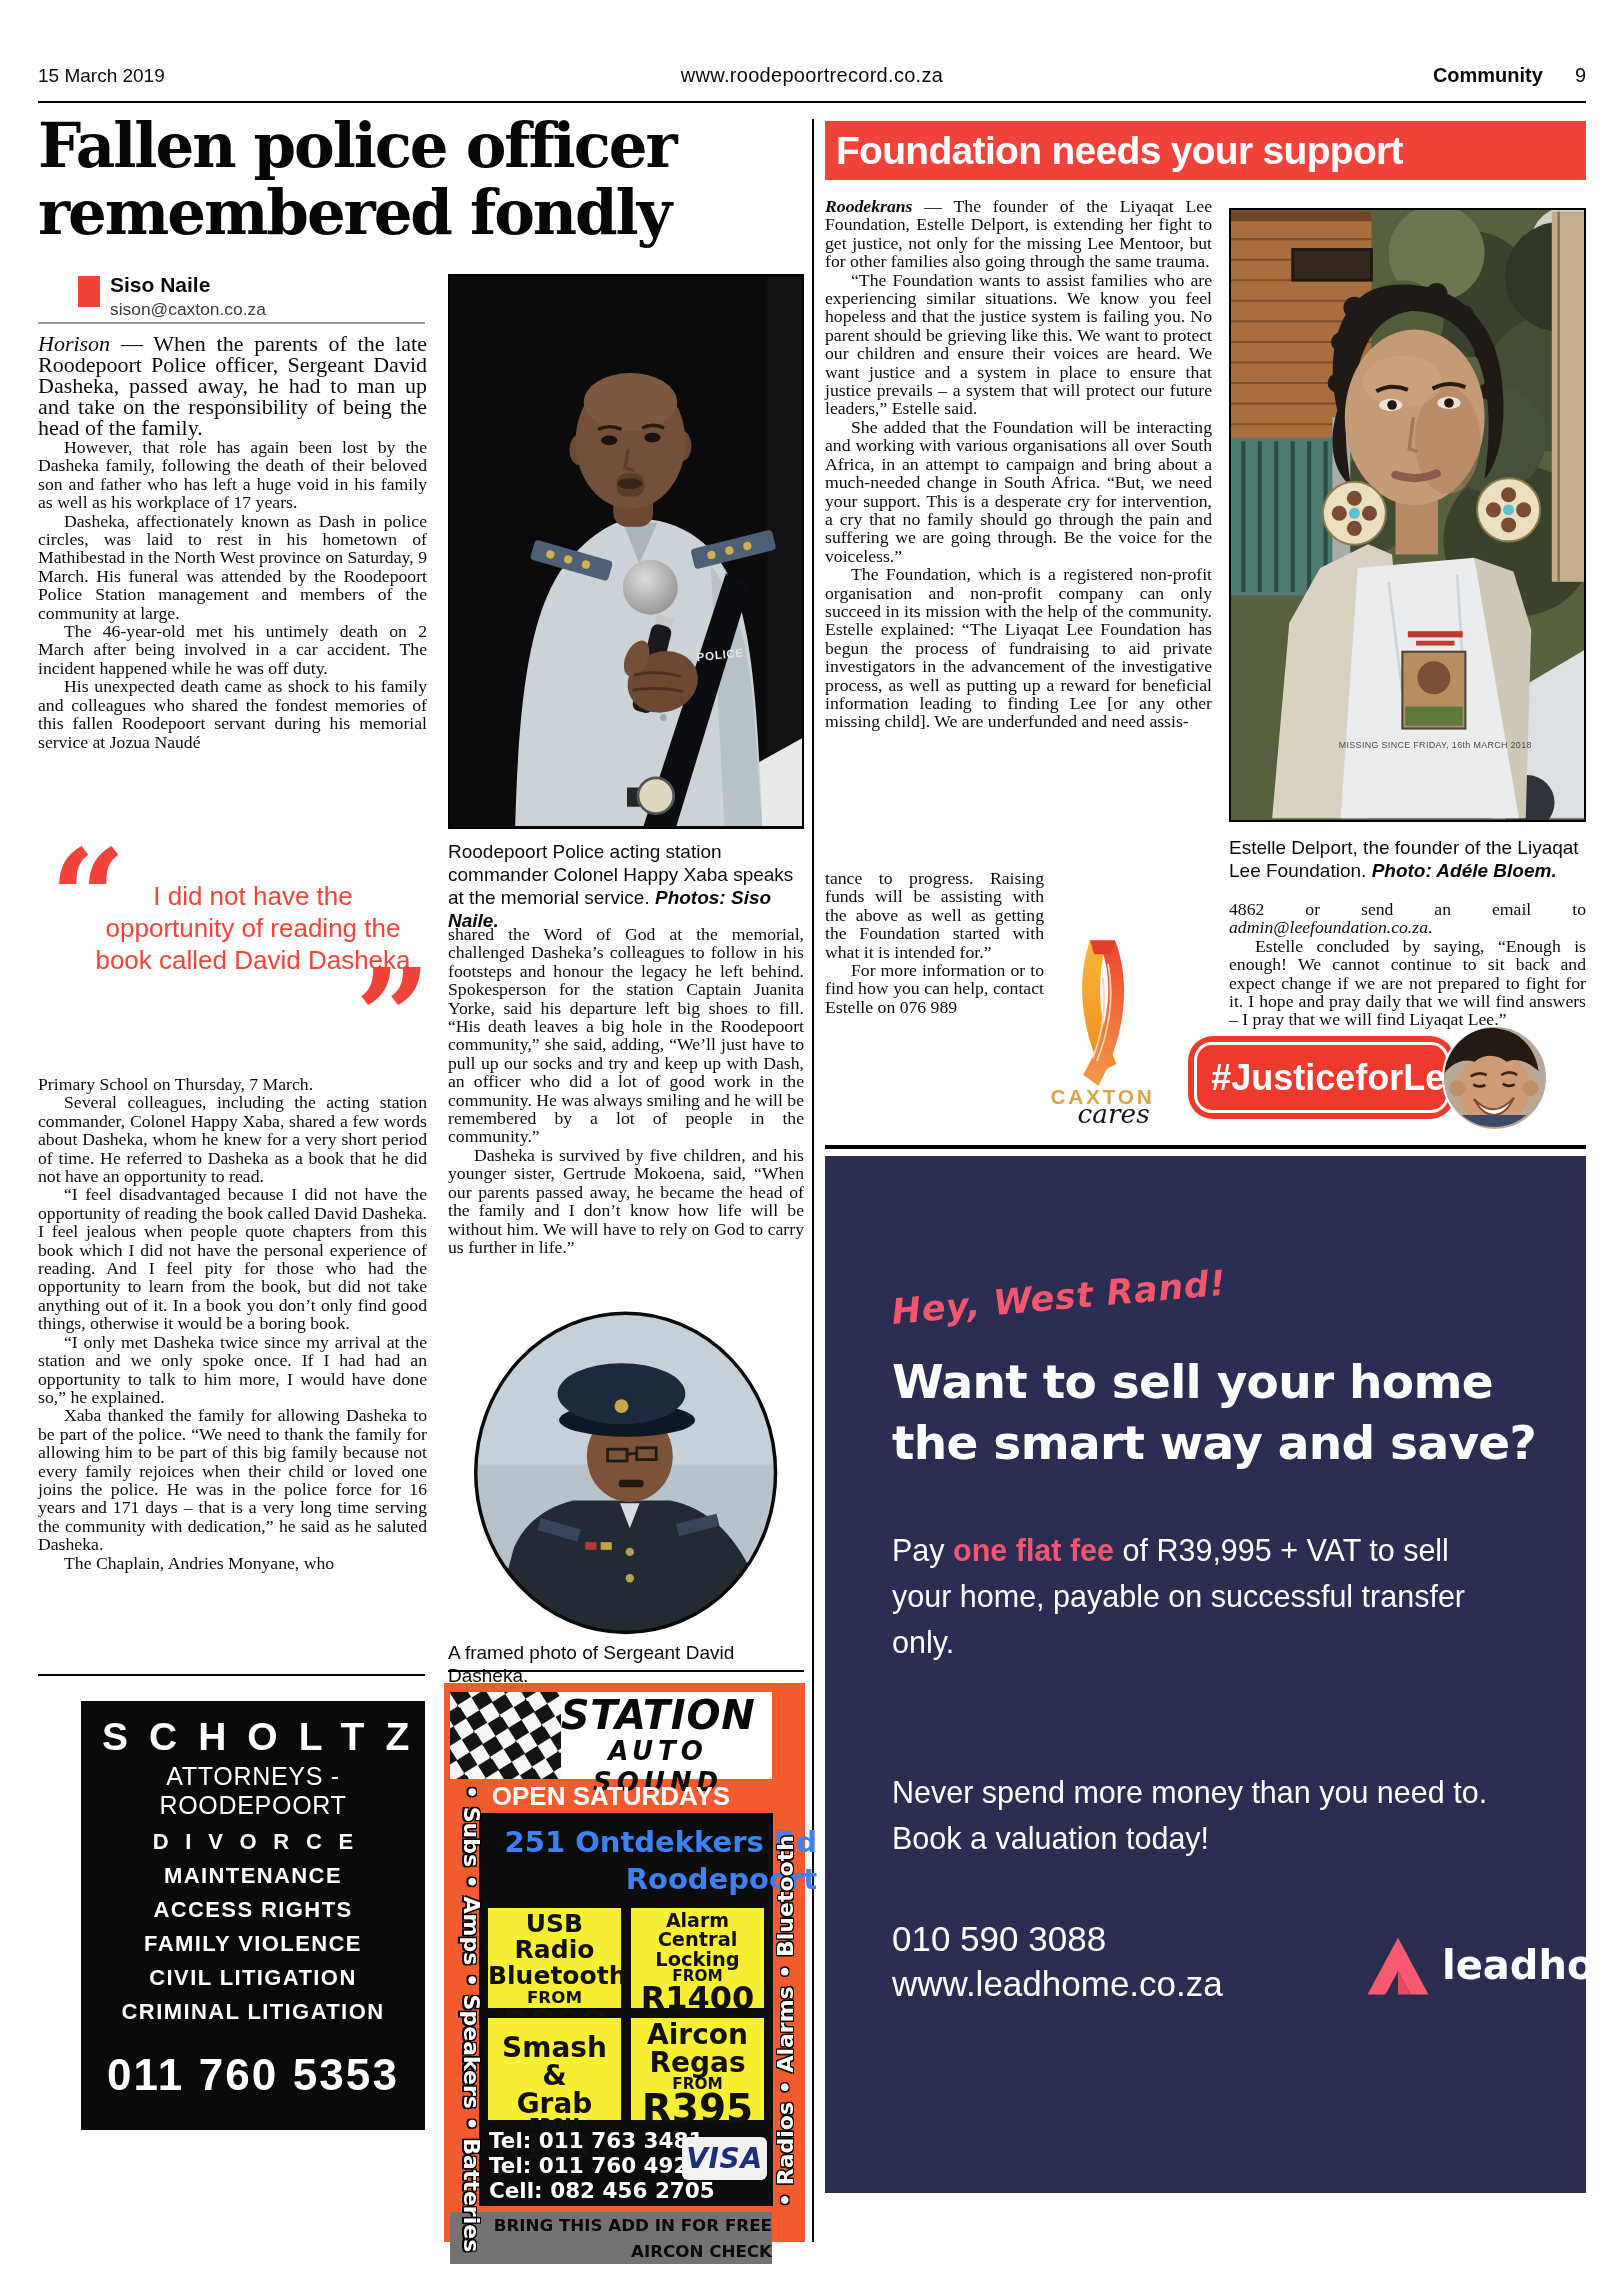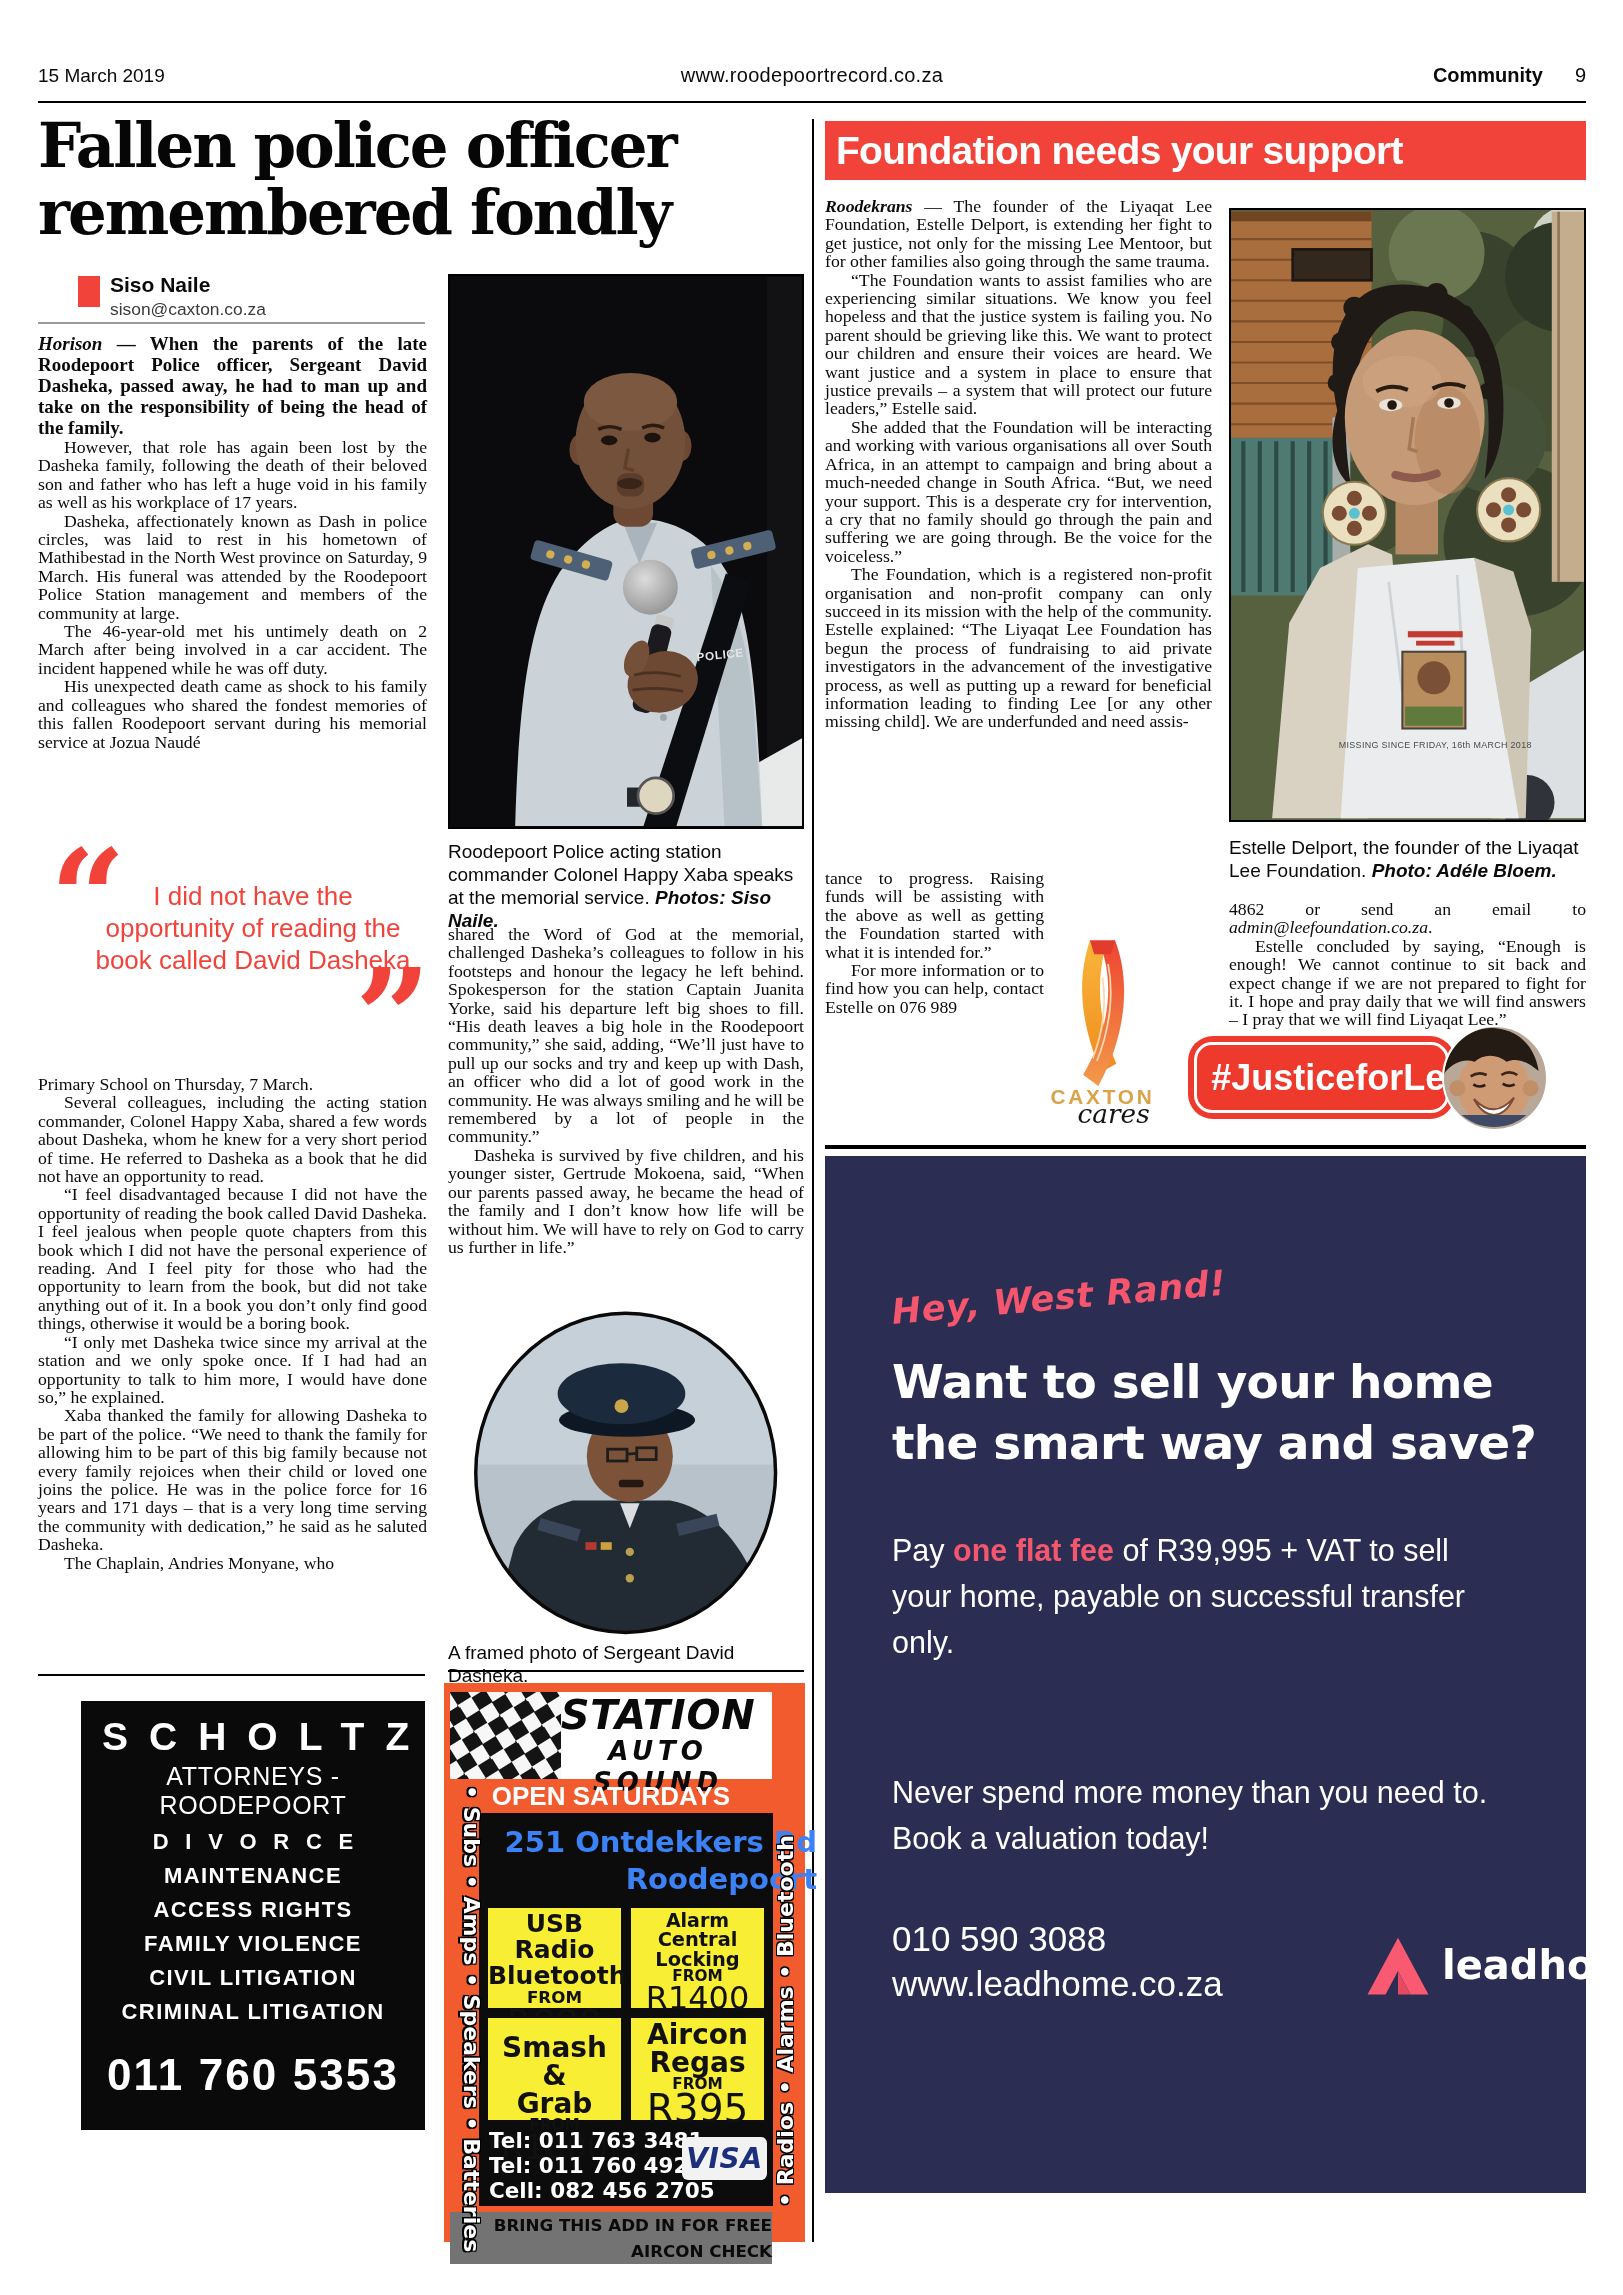--- a/index.html
+++ b/index.html
@@ -14,21 +14,21 @@
   .rule{background:#000;position:absolute}
   
   .headline{left:38px;top:112px;width:777px;font-family:"DejaVu Serif",serif;font-weight:700;
     font-size:61px;line-height:67px;letter-spacing:-2.1px;color:#060606}
   .by-square{left:78px;top:276px;width:21.5px;height:31px;background:#f2433a}
   .by-name{left:110px;top:273px;font:bold 21px "Liberation Sans",sans-serif}
   .by-email{left:110px;top:299px;font:17.4px "Liberation Sans",sans-serif;color:#3a3a3a}
   .body-text{font-size:17.7px;line-height:18.4px;text-align:justify}
   .body-text p{text-indent:26px}
   .body-text p.ni{text-indent:0}
-  .intro{font-weight:bold;font-size:19px;line-height:21px}
+  .intro{font-weight:normal;font-size:22px;line-height:21px}
   .intro .loc{font-style:italic}
   .locb{font-weight:bold;font-style:italic}
   .pq-open{left:50px;top:833px;font:bold 132px/132px "DejaVu Serif",serif;color:#f2433a}
   .pq-text{left:90px;top:880px;width:326px;text-align:center;color:#f2433a;
     font:26px/32px "Liberation Sans",sans-serif}
   .pq-close{left:355px;top:952px;font:bold 132px/132px "DejaVu Serif",serif;color:#f2433a}
   .cap{font:19px/23px "Liberation Sans",sans-serif;color:#0a0a0a;text-align:left}
   .cap .credit{font-weight:bold;font-style:italic}
   .photo-frame{border:2.1px solid #000;overflow:hidden;background:#0b0b0d}
   
@@ -67,21 +67,21 @@
   .st-logo .l1{font:italic 900 40px/42px "DejaVu Sans",sans-serif;letter-spacing:0.7px}
   .st-logo .l2{font:italic 800 26px/30.5px "DejaVu Sans",sans-serif;letter-spacing:4.9px}
   .st-open{left:450px;top:1781px;width:322px;text-align:center;font:bold 26px/30.5px "Liberation Sans",sans-serif;color:#fff}
   .st-black{left:479px;top:1813px;width:294px;height:393px;background:#0c0c0c}
   .st-addr{left:479px;top:1824px;width:338px;text-align:right;color:#3b82f6;
     font:bold 29px/37px "DejaVu Sans",sans-serif}
   .ybox{position:absolute;background:#f8ee33;border:2.1px solid #0c0c0c;text-align:center;
     font-family:"DejaVu Sans",sans-serif;color:#111}
   .ybox .t{font-weight:800}
   .ybox .f{font-weight:800;font-size:16.7px;line-height:16.7px}
-  .ybox .p{font-weight:400}
+  .ybox .p{font-weight:700}
   .st-phones{left:489px;top:2128px;font:bold 21.5px/25px "DejaVu Sans",sans-serif;color:#fff}
   .visa{left:682px;top:2137px;width:85px;height:43px;background:#f2f2f2;border-radius:6.2px;
     text-align:center;font:italic 900 28px/43px "DejaVu Sans",sans-serif;color:#1b2f7d;letter-spacing:0.7px}
   .st-note{left:450px;top:2212px;width:322px;background:#737373;text-align:right;
     font:bold 16.7px/26px "DejaVu Sans",sans-serif;color:#0a0a0a}
   .vtext{position:absolute;font:bold 22px "DejaVu Sans",sans-serif;color:#fff;white-space:nowrap;
     text-shadow:-1.4px -1.4px 0 #000,1.4px -1.4px 0 #000,-1.4px 1.4px 0 #000,1.4px 1.4px 0 #000}
   .vtextL{left:453px;top:1785px;width:451px;transform-origin:0 0;transform:rotate(90deg) translateY(-30.5px)}
   .vtextR{left:773px;top:2207px;width:423px;transform-origin:0 0;transform:rotate(-90deg)}
 </style>

